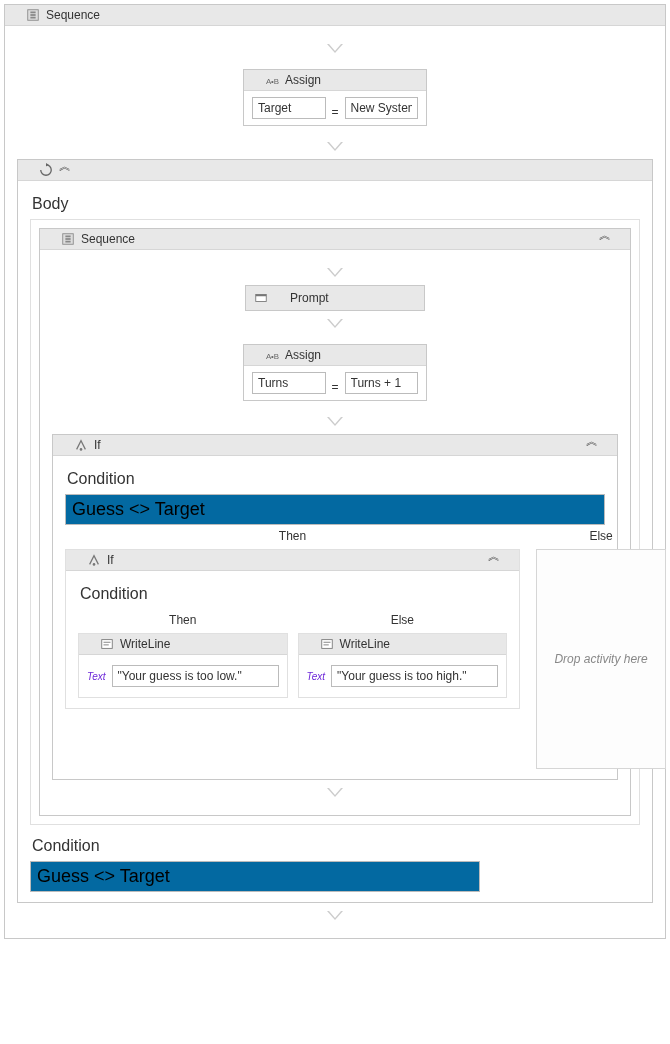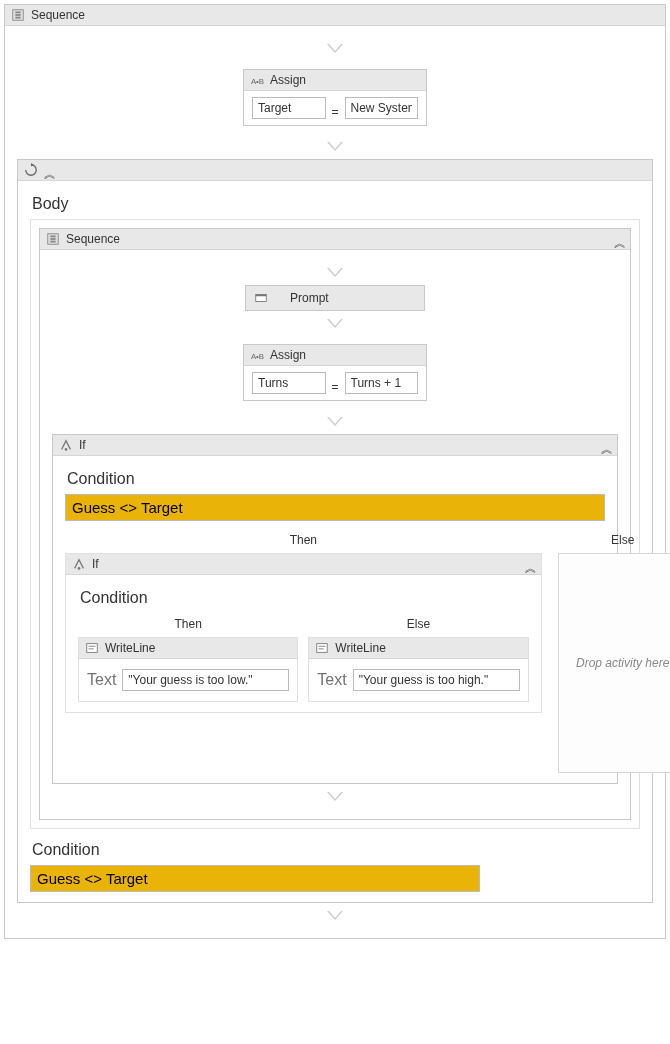--- a/index.html
+++ b/index.html
@@ -12,24 +12,24 @@
     color: #333;
     width: 670px;
   }
   .activity {
     border: 1px solid #c8c8c8;
     background: #fbfbfb;
     margin: 0;
   }
   .activity-header {
     display: flex;
-    align-items: flex-end;
+    align-items: flex-start;
     background: #e8e8e8;
     border-bottom: 1px solid #d6d6d6;
-    padding: 3px 6px;
+    padding: 3px 21px;
     gap: 6px;
     position: relative;
   }
   .activity-header .title {
     flex: 1;
     font-weight: 400;
   }
   .activity-body {
     background: #fff;
     padding: 10px 12px;
@@ -135,24 +135,24 @@
   .inner-panel {
     border: 1px solid #e0e0e0;
     padding: 8px;
     background:#fff;
   }
   .full-input {
     width: 100%;
     border: 1px solid #bbb;
     padding: 4px 6px;
     font-family: inherit;
-    font-size: 15px;
-    background:#eab308;
-  }
-  .label-small { font-size:16px; color:#737373; }
+    font-size: 18px;
+    background:#0369a1;
+  }
+  .label-small { font-size:10px; color:#6d28d9;font-style:italic; }
   .else-narrow { width: 130px; flex: 0 0 130px; }
 </style>
 </head>
 <body>
 
 <div class="activity">
   <div class="activity-header">
     <span class="icon">
       <svg viewBox="0 0 16 16" width="14" height="14">
           <rect x="2" y="2" width="12" height="12" fill="#ddd" stroke="#888"></rect>
@@ -265,21 +265,21 @@
                         <circle cx="8" cy="13" r="1.5" fill="#777"></circle>
                       </svg>
                   </span>
                   <span class="title">If</span>
                   <span class="chevrons">︽</span>
                 </div>
                 <div class="activity-body">
                   <div class="section-label">Condition</div>
                   <input class="full-input" value="Guess &lt;&gt; Target" style="">
 
-                  <div class="columns" style="margin-top:8px;gap:16px;">
+                  <div class="columns" style="margin-top:0;gap:16px;">
                     <div class="col">
                       <div class="col-header">Then</div>
 
                       <div class="inner-panel" style="padding:0;">
 
                         <div class="activity" style="border:none;">
                           <div class="activity-header">
                             <span class="icon">
                               <svg viewBox="0 0 16 16" width="14" height="14">
                                   <path d="M3 13 L8 3 L13 13" fill="none" stroke="#777" stroke-width="1.4"></path>

